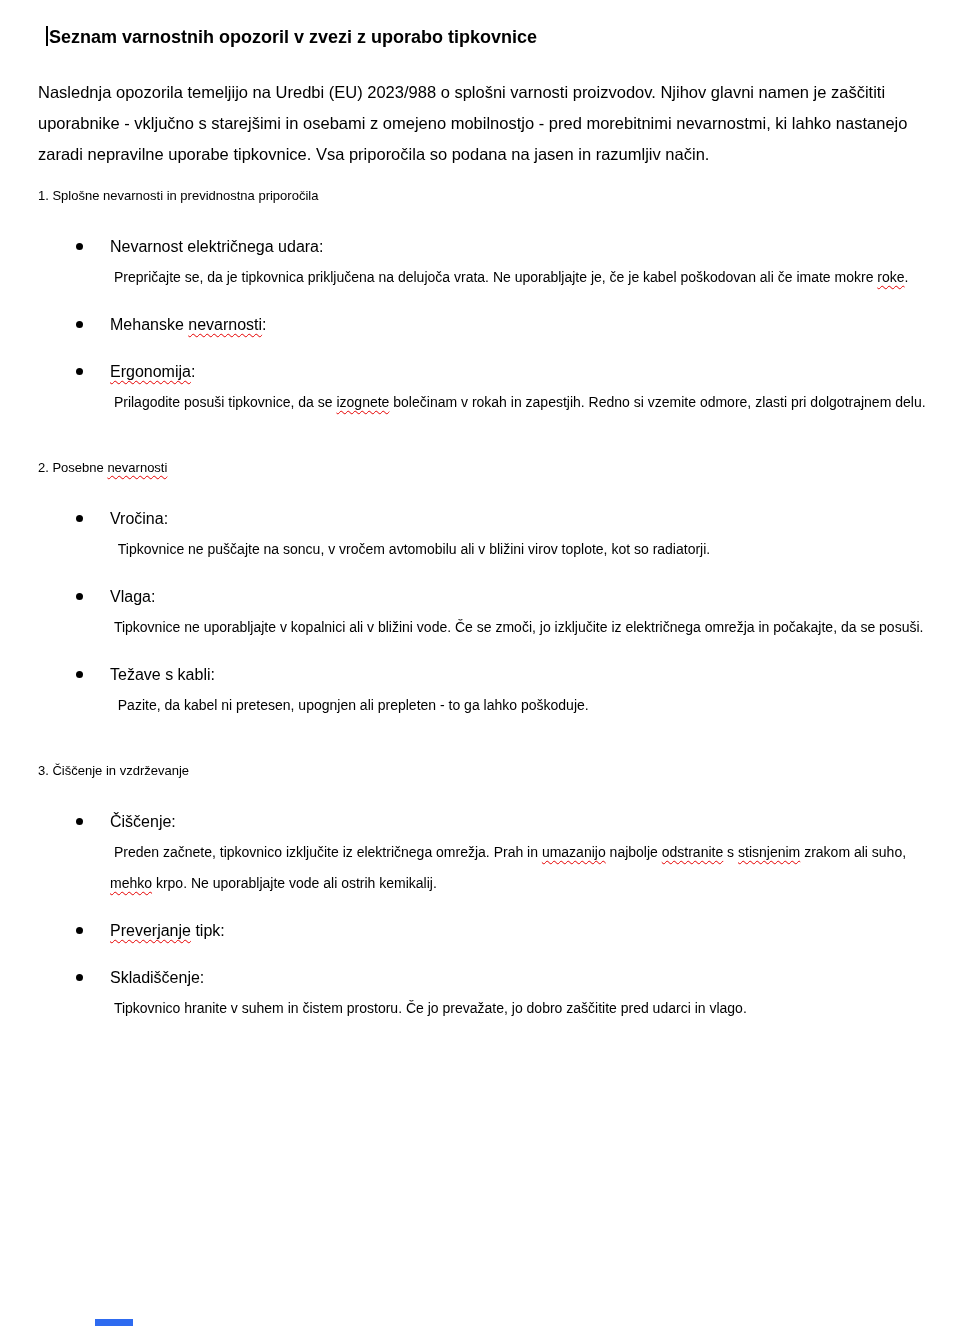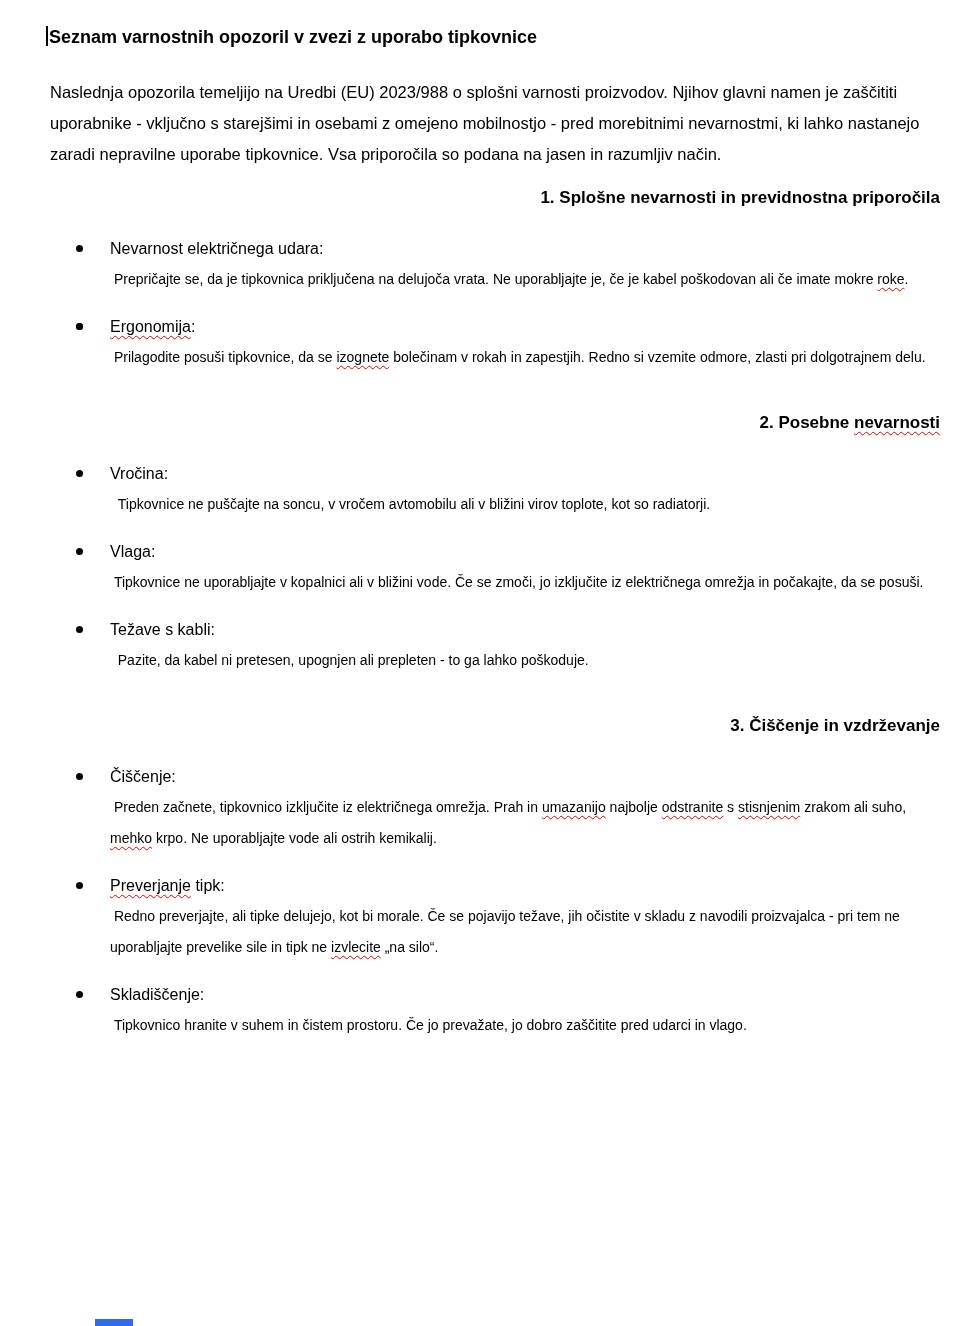--- a/index.html
+++ b/index.html
@@ -15,27 +15,26 @@
   .doc{padding:24px 38px 0 38px;}
   .title{
     font-size:18px;font-weight:bold;line-height:26px;margin:0 0 27px 8px;
     letter-spacing:0;
   }
   .caret{
     display:inline-block;width:2px;height:20px;background:var(--caret);
     vertical-align:-3px;margin-right:1px;
   }
   .intro{
-    font-size:16.5px;line-height:31px;margin:12px;max-width:902px;
+    font-size:16.5px;line-height:31px;margin:0;max-width:902px;
     white-space:pre-wrap;
   }
   .section-heading{
-    font-size:17px;font-weight:bold;line-height:31px;margin:34px 0 20px 0;
+    font-size:13px;font-weight:normal;line-height:31px;margin:34px 0 20px 0;
     white-space:pre-wrap;
-    text-align:right;
   }
   .section:first-child .section-heading{margin-top:10px;}
   .item{
     position:relative;padding-left:72px;margin-bottom:16px;max-width:902px;
     box-sizing:border-box;
   }
   .item::before{
     content:"";position:absolute;left:38px;top:12px;width:7px;height:7px;
     border-radius:50%;background:#000;
   }
@@ -65,20 +64,21 @@
   <h1 class="title"><span class="caret"></span><span>Seznam varnostnih opozoril v zvezi z uporabo tipkovnice</span></h1>
   <p class="intro">Naslednja opozorila temeljijo na Uredbi (EU) 2023/988 o splošni varnosti proizvodov. Njihov glavni namen je zaščititi uporabnike - vključno s starejšimi in osebami z omejeno mobilnostjo - pred morebitnimi nevarnostmi, ki lahko nastanejo zaradi nepravilne uporabe tipkovnice. Vsa priporočila so podana na jasen in razumljiv način.</p>
   <div id="sections">
       <div class="section">
         <div class="section-heading"><span>1. Splošne nevarnosti in previdnostna priporočila</span></div>
         <div class="item">
           <div class="item-term"><span>Nevarnost električnega udara:</span></div>
           <div class="item-desc"><span> Prepričajte se, da je tipkovnica priključena na delujoča vrata. Ne uporabljajte je, če je kabel poškodovan ali če imate mokre </span><span class="sp">roke</span><span>.</span></div>
         </div>
         <div class="item">
+          <div class="item-term"><span>Mehanske </span><span class="sp">nevarnosti</span><span>:</span></div>
         </div>
         <div class="item">
           <div class="item-term"><span class="sp">Ergonomija</span><span>:</span></div>
           <div class="item-desc"><span> Prilagodite posuši tipkovnice, da se </span><span class="sp">izognete</span><span> bolečinam v rokah in zapestjih. Redno si vzemite odmore, zlasti pri dolgotrajnem delu.</span></div>
         </div>
       </div>
       <div class="section">
         <div class="section-heading"><span>2. Posebne </span><span class="sp">nevarnosti</span></div>
         <div class="item">
           <div class="item-term"><span>Vročina:</span></div>
@@ -94,21 +94,20 @@
         </div>
       </div>
       <div class="section">
         <div class="section-heading"><span>3. Čiščenje in vzdrževanje</span></div>
         <div class="item">
           <div class="item-term"><span>Čiščenje:</span></div>
           <div class="item-desc"><span> Preden začnete, tipkovnico izključite iz električnega omrežja. Prah in </span><span class="sp">umazanijo</span><span> najbolje </span><span class="sp">odstranite</span><span> s </span><span class="sp">stisnjenim</span><span> zrakom ali suho, </span><span class="sp">mehko</span><span> krpo. Ne uporabljajte vode ali ostrih kemikalij.</span></div>
         </div>
         <div class="item">
           <div class="item-term"><span class="sp">Preverjanje</span><span> tipk:</span></div>
-          <div class="item-desc"><span> Redno preverjajte, ali tipke delujejo, kot bi morale. Če se pojavijo težave, jih očistite v skladu z navodili proizvajalca - pri tem ne uporabljajte prevelike sile in tipk ne </span><span class="sp">izvlecite</span><span> „na silo“.</span></div>
         </div>
         <div class="item">
           <div class="item-term"><span>Skladiščenje:</span></div>
           <div class="item-desc"><span> Tipkovnico hranite v suhem in čistem prostoru. Če jo prevažate, jo dobro zaščitite pred udarci in vlago.</span></div>
         </div>
       </div>
     </div>
 </div>
 
 <div class="bottom-blue" style="background: rgb(46, 107, 240);"></div>

